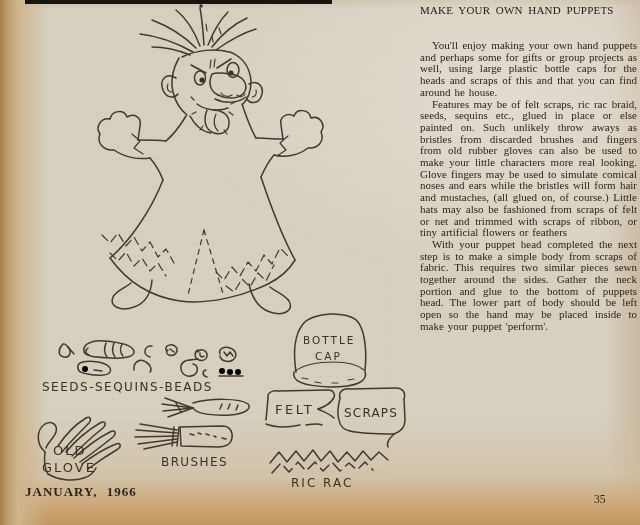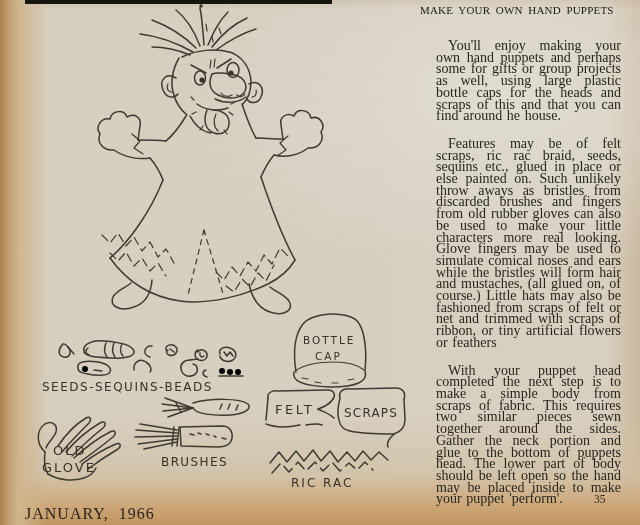--- a/index.html
+++ b/index.html
@@ -29,27 +29,27 @@
   }
   #text-col{
     position:absolute;left:420px;top:4px;width:217px;
   }
   #article-title{
     font-weight:normal;font-size:11px;letter-spacing:.2px;word-spacing:2.6px;
     color:#1d1a12;white-space:nowrap;
   }
   #article-body{margin-top:24px;}
   #article-body p{
-    margin:16px;font-size:14px;line-height:11.7px;
+    margin:0;font-size:11px;line-height:11.7px;
     text-align:justify;text-indent:12px;word-spacing:1.2px;
     color:#29251c;
   }
   #footer-issue{
-    position:absolute;left:25px;top:505px;
-    font-weight:normal;font-size:16px;letter-spacing:1px;word-spacing:5px;color:#2a251c;
+    position:absolute;left:25px;top:484px;
+    font-weight:bold;font-size:13px;letter-spacing:1px;word-spacing:5px;color:#2a251c;
   }
   #footer-page-number{
     position:absolute;left:594px;top:493px;
     font-weight:normal;font-size:11.5px;color:#2a251c;
   }
   svg#illustration{position:absolute;left:0;top:0;}
   svg#illustration path, svg#illustration polyline, svg#illustration ellipse, svg#illustration line{
     fill:none;stroke:#3f3a30;stroke-width:1.5;stroke-linecap:round;stroke-linejoin:round;
   }
   svg#illustration .fillink{fill:#353025;stroke:none;}

